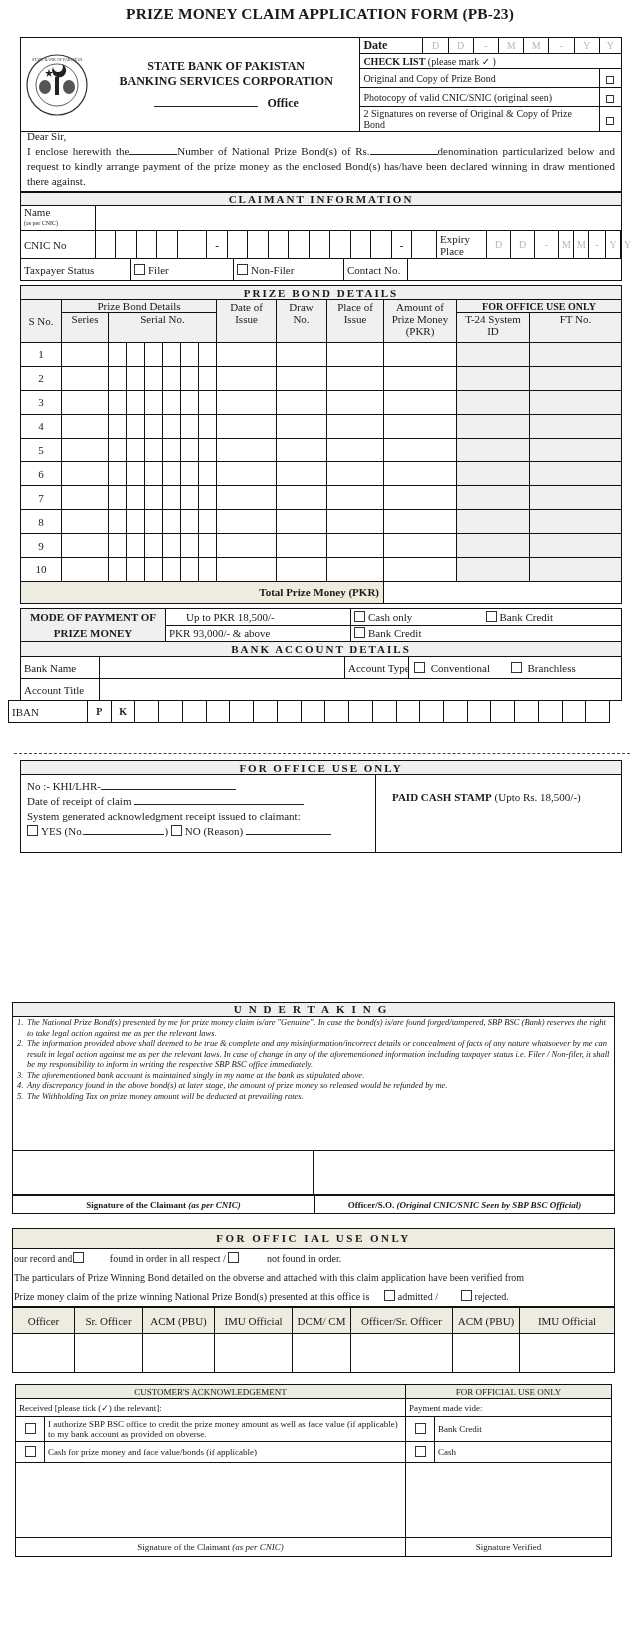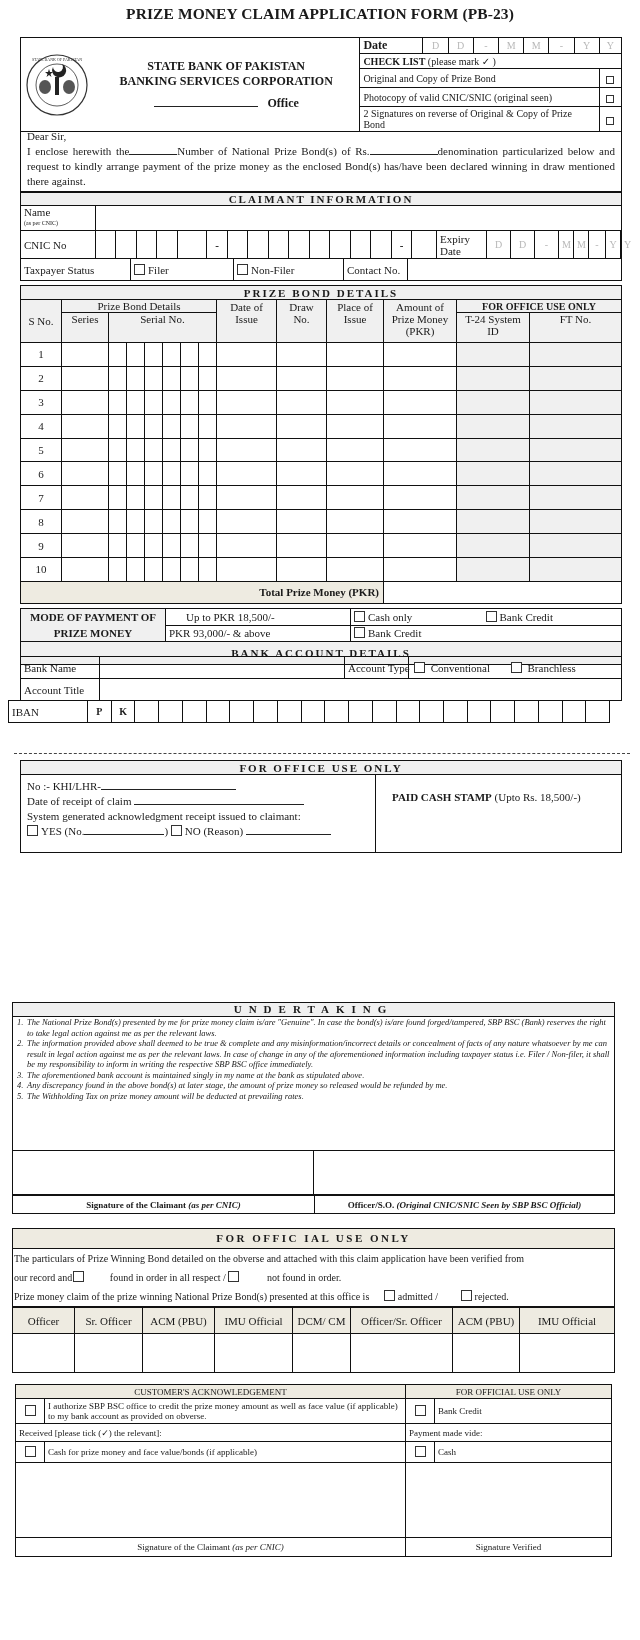--- a/index.html
+++ b/index.html
@@ -173,21 +173,21 @@
     <td></td>
         <td></td>
         <td></td>
         <td></td>
         <td></td>
         <td></td>
         <td></td>
     <td></td>
     <td class="center bold f11">-</td>
     <td></td>
-    <td class="f11" style="line-height:12px;">Expiry Date</td>
+    <td class="f11" style="line-height:12px;">Expiry Place</td>
     <td class="placeholder">D</td>
     <td class="placeholder">D</td>
     <td class="placeholder">-</td>
     <td class="placeholder">M</td>
     <td class="placeholder">M</td>
     <td class="placeholder">-</td>
     <td class="placeholder">Y</td>
     <td class="placeholder">Y</td>
   </tr>
 </tbody>
@@ -434,21 +434,21 @@
   </tr>
   <tr style="height:16px;">
     <td class="f11">PKR 93,000/- &amp; above</td>
     <td colspan="2" class="f11"><span class="cbx"></span><span>Bank Credit</span></td>
   </tr>
 </tbody>
   </table>
 
 <table class="abs" style="left:20px; top:641px; width:602px;">
   <tbody>
-      <tr style="height:23px;">
+      <tr style="height:15px;">
         <td class="gray spaced f11">BANK ACCOUNT DETAILS</td>
       </tr>
 </tbody>
   </table>
 <table class="abs" style="left:20px; top:656px; width:602px;">
   <colgroup>
       <col style="width:79px">
       <col style="width:245px">
       <col style="width:64px">
       <col>
@@ -582,26 +582,26 @@
     <td class="center f9 bold"><span>Signature of the Claimant</span> <span class="it">(as per CNIC)</span></td>
     <td class="center f9 bold"><span>Officer/S.O.</span> <span class="it">(Original CNIC/SNIC Seen by SBP BSC Official)</span></td>
   </tr>
 </tbody>
   </table>
 <div class="abs" style="left:313px; top:1150px; height:45px; border-left:1px solid #111;"></div>
 <div class="abs" style="left:12px; top:1150px; width:603px; border-top:1px solid #111;"></div>
 
 <div class="abs beige spaced f11" style="left:12px; top:1228px; width:603px; height:21px; line-height:19px; border:1px solid #111; letter-spacing:2.5px;">FOR OFFIC IAL USE ONLY</div>
 <div class="abs f10" style="left:12px; top:1249px; width:603px; height:58px; border:1px solid #111; border-top:none; line-height:19px; padding:0 1px;">
-  <div>The particulars of Prize Winning Bond detailed on the obverse and attached with this claim application have been verified from</div>
   <div>
     <span>our record and</span><span class="cbx" style="margin-left:1px;"></span>
     <span style="margin-left:20px;">found in order in all respect /</span> <span class="cbx"></span>
     <span style="margin-left:22px;">not found in order.</span>
   </div>
+  <div>The particulars of Prize Winning Bond detailed on the obverse and attached with this claim application have been verified from</div>
   <div>
     <span>Prize money claim of the prize winning National Prize Bond(s) presented at this office is</span>
     <span class="cbx" style="margin-left:12px;"></span><span>admitted /</span>
     <span class="cbx" style="margin-left:20px;"></span><span>rejected.</span>
   </div>
 </div>
 <table class="abs" style="left:12px; top:1307px; width:603px;">
   <colgroup>
     <col style="width:62px">
       <col style="width:68px">
@@ -641,30 +641,30 @@
       <col style="width:29px">
       <col style="width:361px">
       <col style="width:29px">
       <col>
     </colgroup>
   <tbody>
       <tr style="height:14px;" class="beige bold f9">
     <td colspan="2" class="center">CUSTOMER'S  ACKNOWLEDGEMENT</td>
     <td colspan="2" class="center">FOR OFFICIAL USE ONLY</td>
   </tr>
+  <tr style="height:18px;" class="f9">
+    <td colspan="2">Received [please tick (✓) the relevant]:</td>
+    <td colspan="2">Payment made vide:</td>
+  </tr>
   <tr style="height:25px;" class="f9">
     <td class="center"><span class="cbx" style="margin:0;"></span></td>
     <td style="line-height:10px;">I authorize SBP BSC office to credit the prize money amount as well as face value (if applicable) to my bank account as provided on obverse.</td>
     <td class="center"><span class="cbx" style="margin:0;"></span></td>
     <td>Bank Credit</td>
   </tr>
-  <tr style="height:18px;" class="f9">
-    <td colspan="2">Received [please tick (✓) the relevant]:</td>
-    <td colspan="2">Payment made vide:</td>
-  </tr>
   <tr style="height:21px;" class="f9">
     <td class="center"><span class="cbx" style="margin:0;"></span></td>
     <td>Cash for prize money and face value/bonds (if applicable)</td>
     <td class="center"><span class="cbx" style="margin:0;"></span></td>
     <td>Cash</td>
   </tr>
   <tr style="height:75px;">
     <td colspan="2"></td>
     <td colspan="2"></td>
   </tr>

